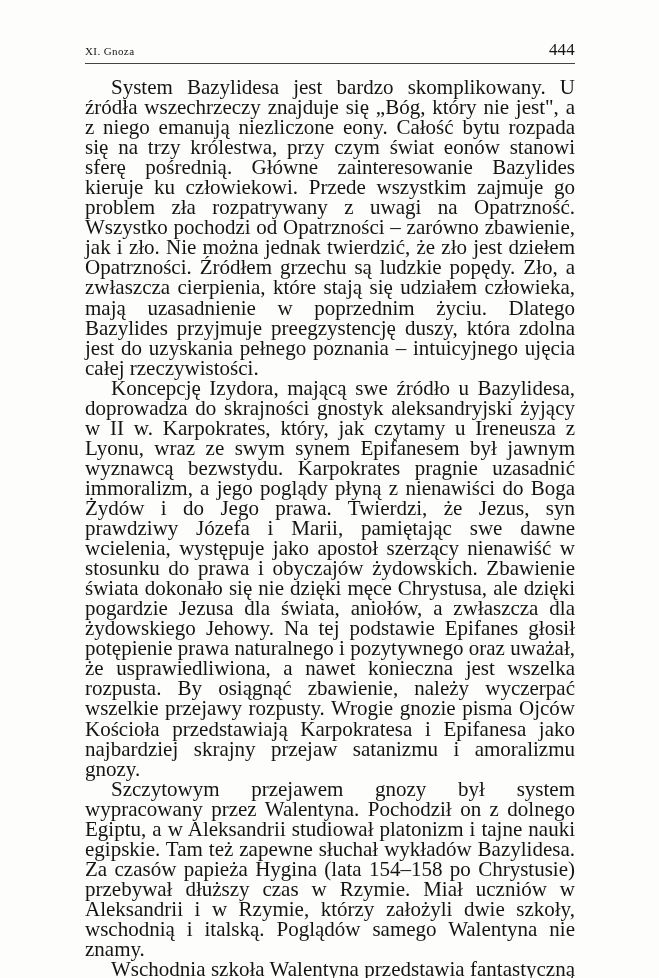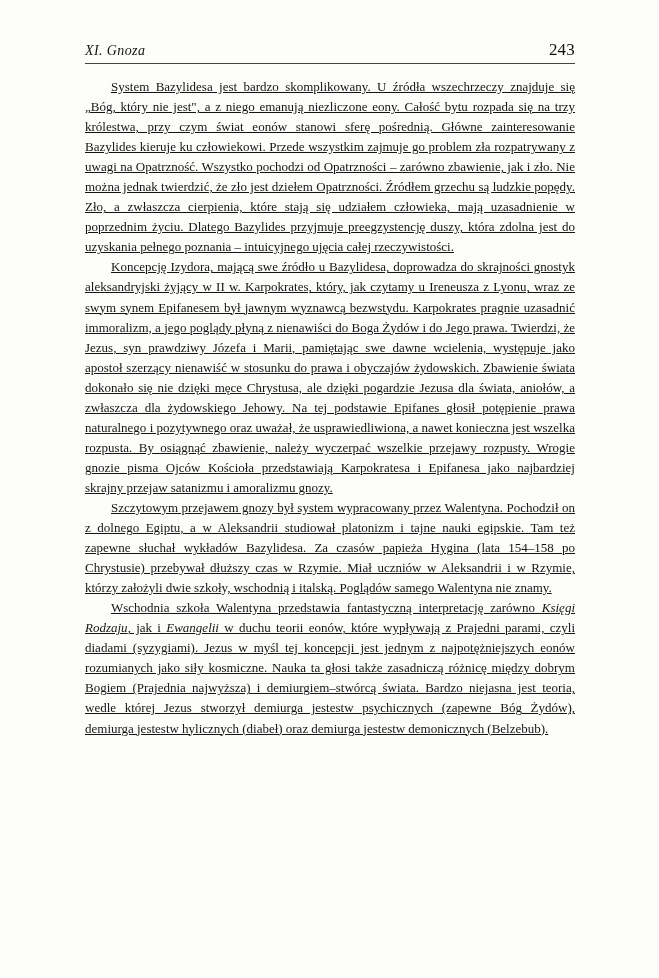--- a/index.html
+++ b/index.html
@@ -37,68 +37,66 @@
   }
 
   
   .runhead {
     display: flex;
     align-items: baseline;
     justify-content: space-between;
     height: 22px;
   }
   .runhead-title {
-    font-size: 14px;
+    font-size: 11px;
     letter-spacing: 0.4px;
     color: #15150f;
     white-space: nowrap;
-    font-style: italic;
   }
   .runhead-folio {
     font-size: 17px;
     color: #121212;
     letter-spacing: 0.2px;
   }
   .rule {
     height: 0;
     border-top: 1.6px solid #2a2a2a;
     margin-top: 1px;
     margin-bottom: 13px;
     opacity: 0.88;
   }
 
   
   .body-text p {
     margin: 0;
-    font-size: 13px;
+    font-size: 21px;
     line-height: 20.05px;
     text-align: justify;
     text-justify: inter-word;
     color: #141414;
     hyphens: manual;
     text-indent: 26px;
     word-spacing: -0.1px;
-    text-decoration: underline;
   }
   .body-text p.last-loose {
     text-align: left;
   }
   i, .it {
     font-style: italic;
   }
 </style>
 </head>
 <body>
 
 <div class="page">
   <div class="content">
 
     <div class="runhead">
       <span class="runhead-title">XI. Gnoza</span>
-      <span class="runhead-folio">243</span>
+      <span class="runhead-folio">444</span>
     </div>
     <div class="rule"></div>
 
     <div class="body-text">
       <p>System Bazylidesa jest bardzo skomplikowany. U źródła wszechrzeczy znajduje się „Bóg, który nie jest", a z niego emanują niezliczone eony. Całość bytu rozpada się na trzy królestwa, przy czym świat eonów stanowi sferę pośrednią. Główne zainteresowanie Bazylides kieruje ku człowiekowi. Przede wszystkim zajmuje go problem zła rozpatrywany z uwagi na Opatrzność. Wszystko pochodzi od Opatrzności – zarówno zbawienie, jak i zło. Nie można jednak twierdzić, że zło jest dziełem Opatrzności. Źródłem grzechu są ludzkie popędy. Zło, a zwłaszcza cierpienia, które stają się udziałem człowieka, mają uzasadnienie w poprzednim życiu. Dlatego Bazylides przyjmuje preegzystencję duszy, która zdolna jest do uzyskania pełnego poznania – intuicyjnego ujęcia całej rzeczywistości.</p>
       <p>Koncepcję Izydora, mającą swe źródło u Bazylidesa, doprowadza do skrajności gnostyk aleksandryjski żyjący w II w. Karpokrates, który, jak czytamy u Ireneusza z Lyonu, wraz ze swym synem Epifanesem był jawnym wyznawcą bezwstydu. Karpokrates pragnie uzasadnić immoralizm, a jego poglądy płyną z nienawiści do Boga Żydów i do Jego prawa. Twierdzi, że Jezus, syn prawdziwy Józefa i Marii, pamiętając swe dawne wcielenia, występuje jako apostoł szerzący nienawiść w stosunku do prawa i obyczajów żydowskich. Zbawienie świata dokonało się nie dzięki męce Chrystusa, ale dzięki pogardzie Jezusa dla świata, aniołów, a zwłaszcza dla żydowskiego Jehowy. Na tej podstawie Epifanes głosił potępienie prawa naturalnego i pozytywnego oraz uważał, że usprawiedliwiona, a nawet konieczna jest wszelka rozpusta. By osiągnąć zbawienie, należy wyczerpać wszelkie przejawy rozpusty. Wrogie gnozie pisma Ojców Kościoła przedstawiają Karpokratesa i Epifanesa jako najbardziej skrajny przejaw satanizmu i amoralizmu gnozy.</p>
       <p>Szczytowym przejawem gnozy był system wypracowany przez Walentyna. Pochodził on z dolnego Egiptu, a w Aleksandrii studiował platonizm i tajne nauki egipskie. Tam też zapewne słuchał wykładów Bazylidesa. Za czasów papieża Hygina (lata 154–158 po Chrystusie) przebywał dłuższy czas w Rzymie. Miał uczniów w Aleksandrii i w Rzymie, którzy założyli dwie szkoły, wschodnią i italską. Poglądów samego Walentyna nie znamy.</p>
       <p>Wschodnia szkoła Walentyna przedstawia fantastyczną interpretację zarówno <i>Księgi Rodzaju</i>, jak i <i>Ewangelii</i> w duchu teorii eonów, które wypływają z Prajedni parami, czyli diadami (syzygiami). Jezus w myśl tej koncepcji jest jednym z najpotężniejszych eonów rozumianych jako siły kosmiczne. Nauka ta głosi także zasadniczą różnicę między dobrym Bogiem (Prajednia najwyższa) i demiurgiem–stwórcą świata. Bardzo niejasna jest teoria, wedle której Jezus stworzył demiurga jestestw psychicznych (zapewne Bóg Żydów), demiurga jestestw hylicznych (diabeł) oraz demiurga jestestw demonicznych (Belzebub).</p>
     </div>
 

